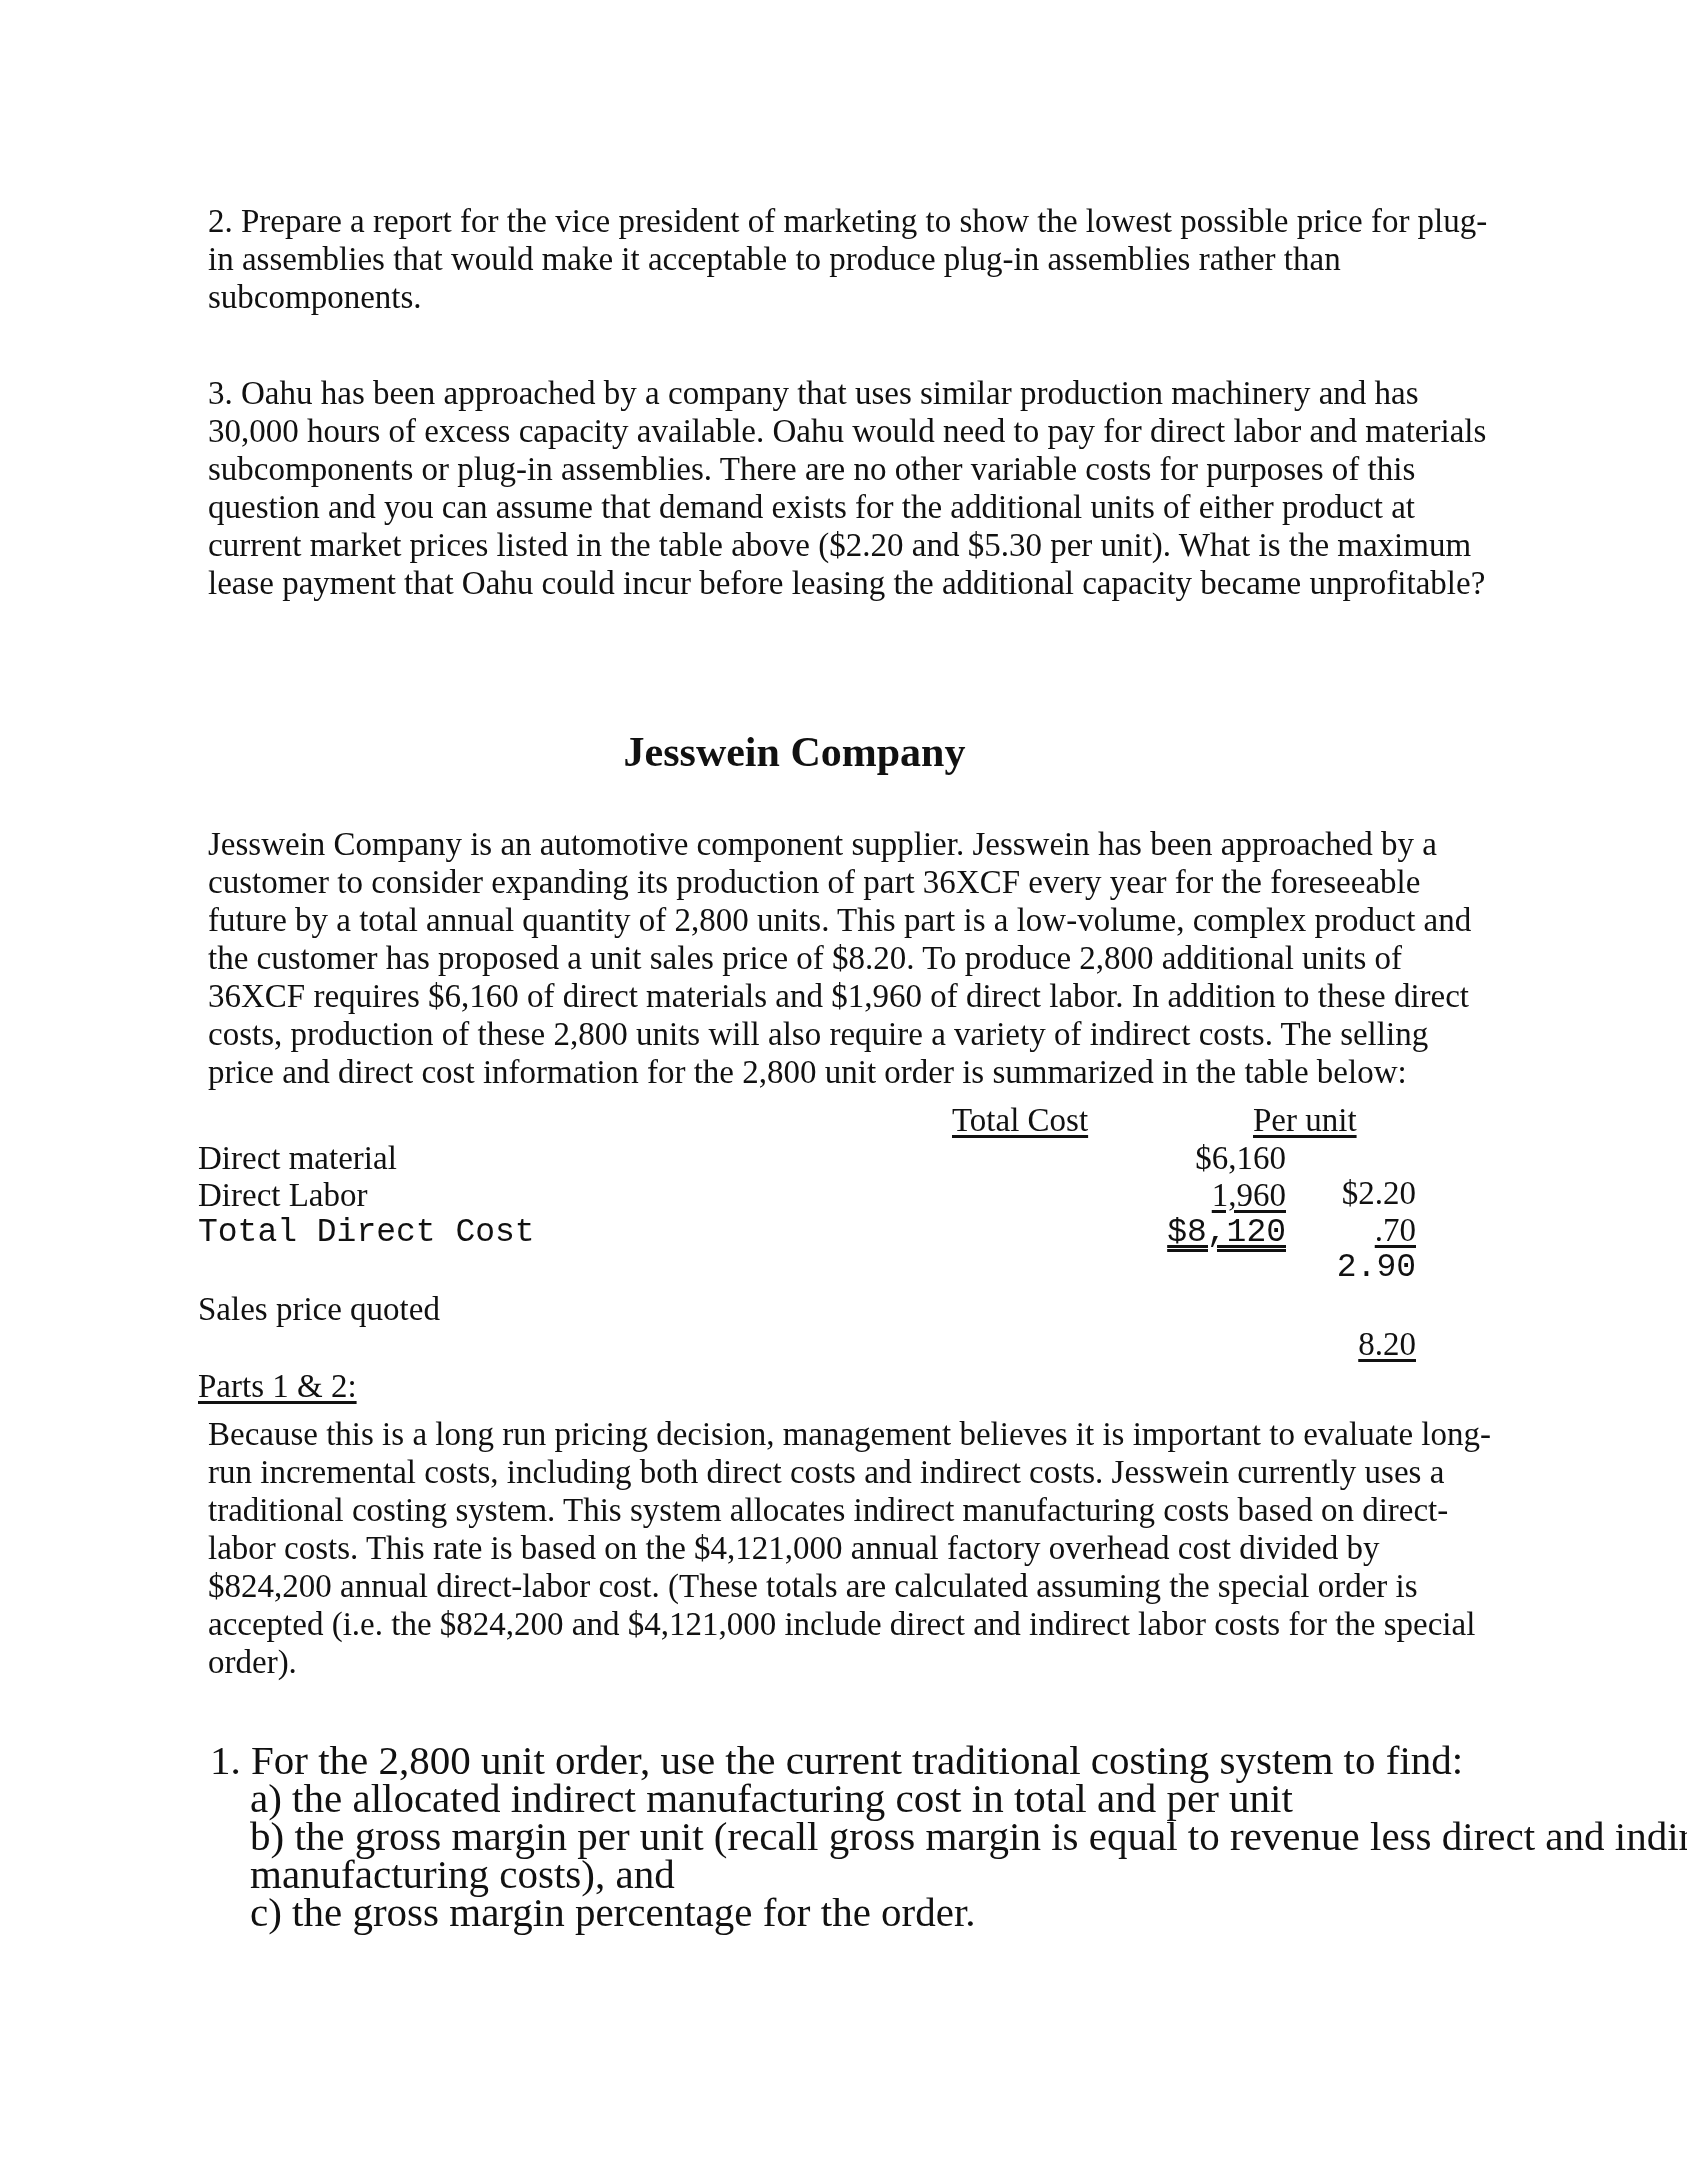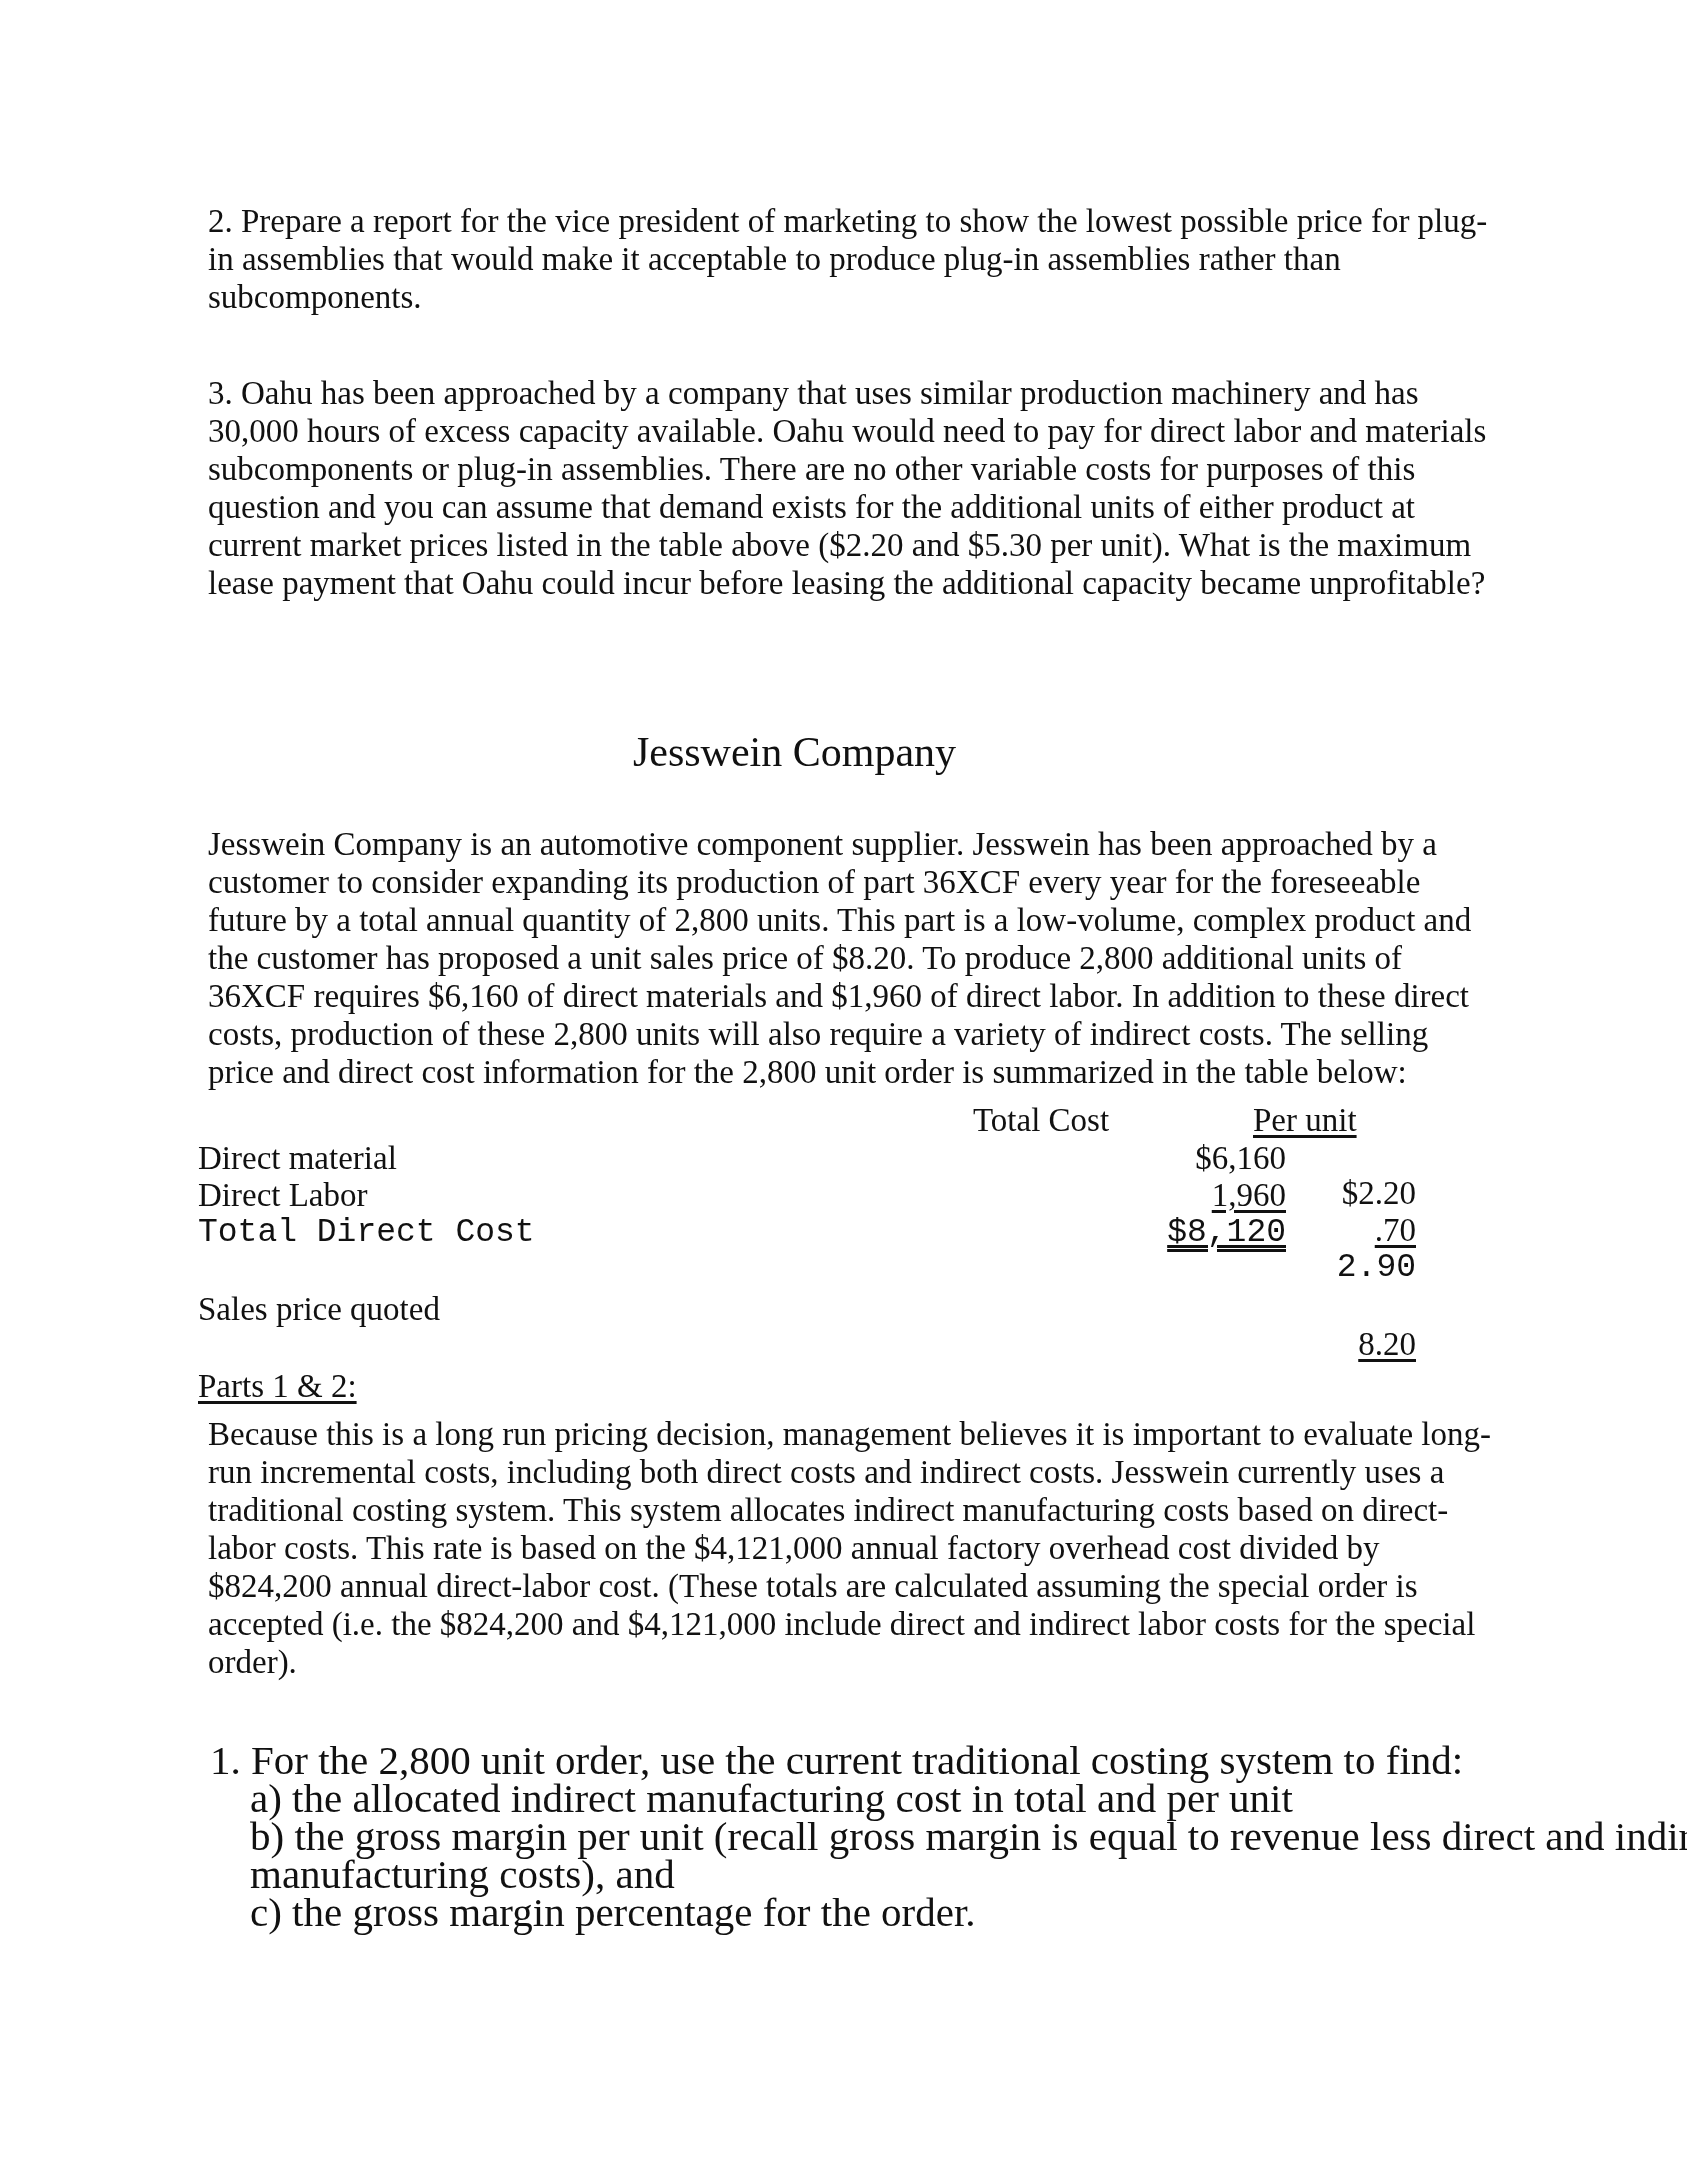--- a/index.html
+++ b/index.html
@@ -7,29 +7,29 @@
     width: 1687px; height: 2183px; position: relative; overflow: hidden;
     font-family: "Liberation Serif", "DejaVu Serif", serif;
     color: #111111;
   }
   .page { position: absolute; left: 198px; top: 192px; width: 1297px; }
   .para { font-size: 33px; line-height: 38px; margin: 10px; }
   .para-line { display: block; white-space: nowrap; }
   .gap-1 { height: 38px; }
   .title {
     position: absolute; left: 0; width: 1589px; top: 726px;
-    text-align: center; font-weight: normal; font-size: 42px; line-height: 53px; margin: 0;
+    text-align: center; font-weight: bold; font-size: 42px; line-height: 53px; margin: 0;
   }
   .block2 { position: absolute; left: 198px; top: 815px; width: 1297px; }
   .tbl { position: relative; width: 1297px; height: 228px; font-size: 33px; line-height: 38px; }
   .tbl .row { position: absolute; left: 0; width: 1297px; height: 38px; }
   .tbl .lbl { position: absolute; left: 0; white-space: nowrap; }
   .tbl .c1 { position: absolute; right: 209px; white-space: nowrap; text-align: right; }
   .tbl .c2 { position: absolute; right: 79px; white-space: nowrap; text-align: left; margin-top: 35px; }
-  .tbl .h1 { position: absolute; left: 775px; white-space: nowrap; text-underline-offset: 4px; }
+  .tbl .h1 { position: absolute; left: 754px; white-space: nowrap; text-decoration: underline; text-underline-offset: 4px; }
   .tbl .h2 { position: absolute; left: 1055px; white-space: nowrap; text-decoration: underline; text-underline-offset: 4px; }
   .u { text-decoration: underline; text-underline-offset: 4px; }
   .uu { text-decoration: underline double; text-underline-offset: 4px; }
   .parts-head { font-size: 33px; line-height: 38px; margin: 0; }
   .list { font-size: 41px; line-height: 38px; margin: 12px; }
   .indent { padding-left: 40px; display: block; white-space: nowrap; }
 </style>
 </head>
 <body>
 

